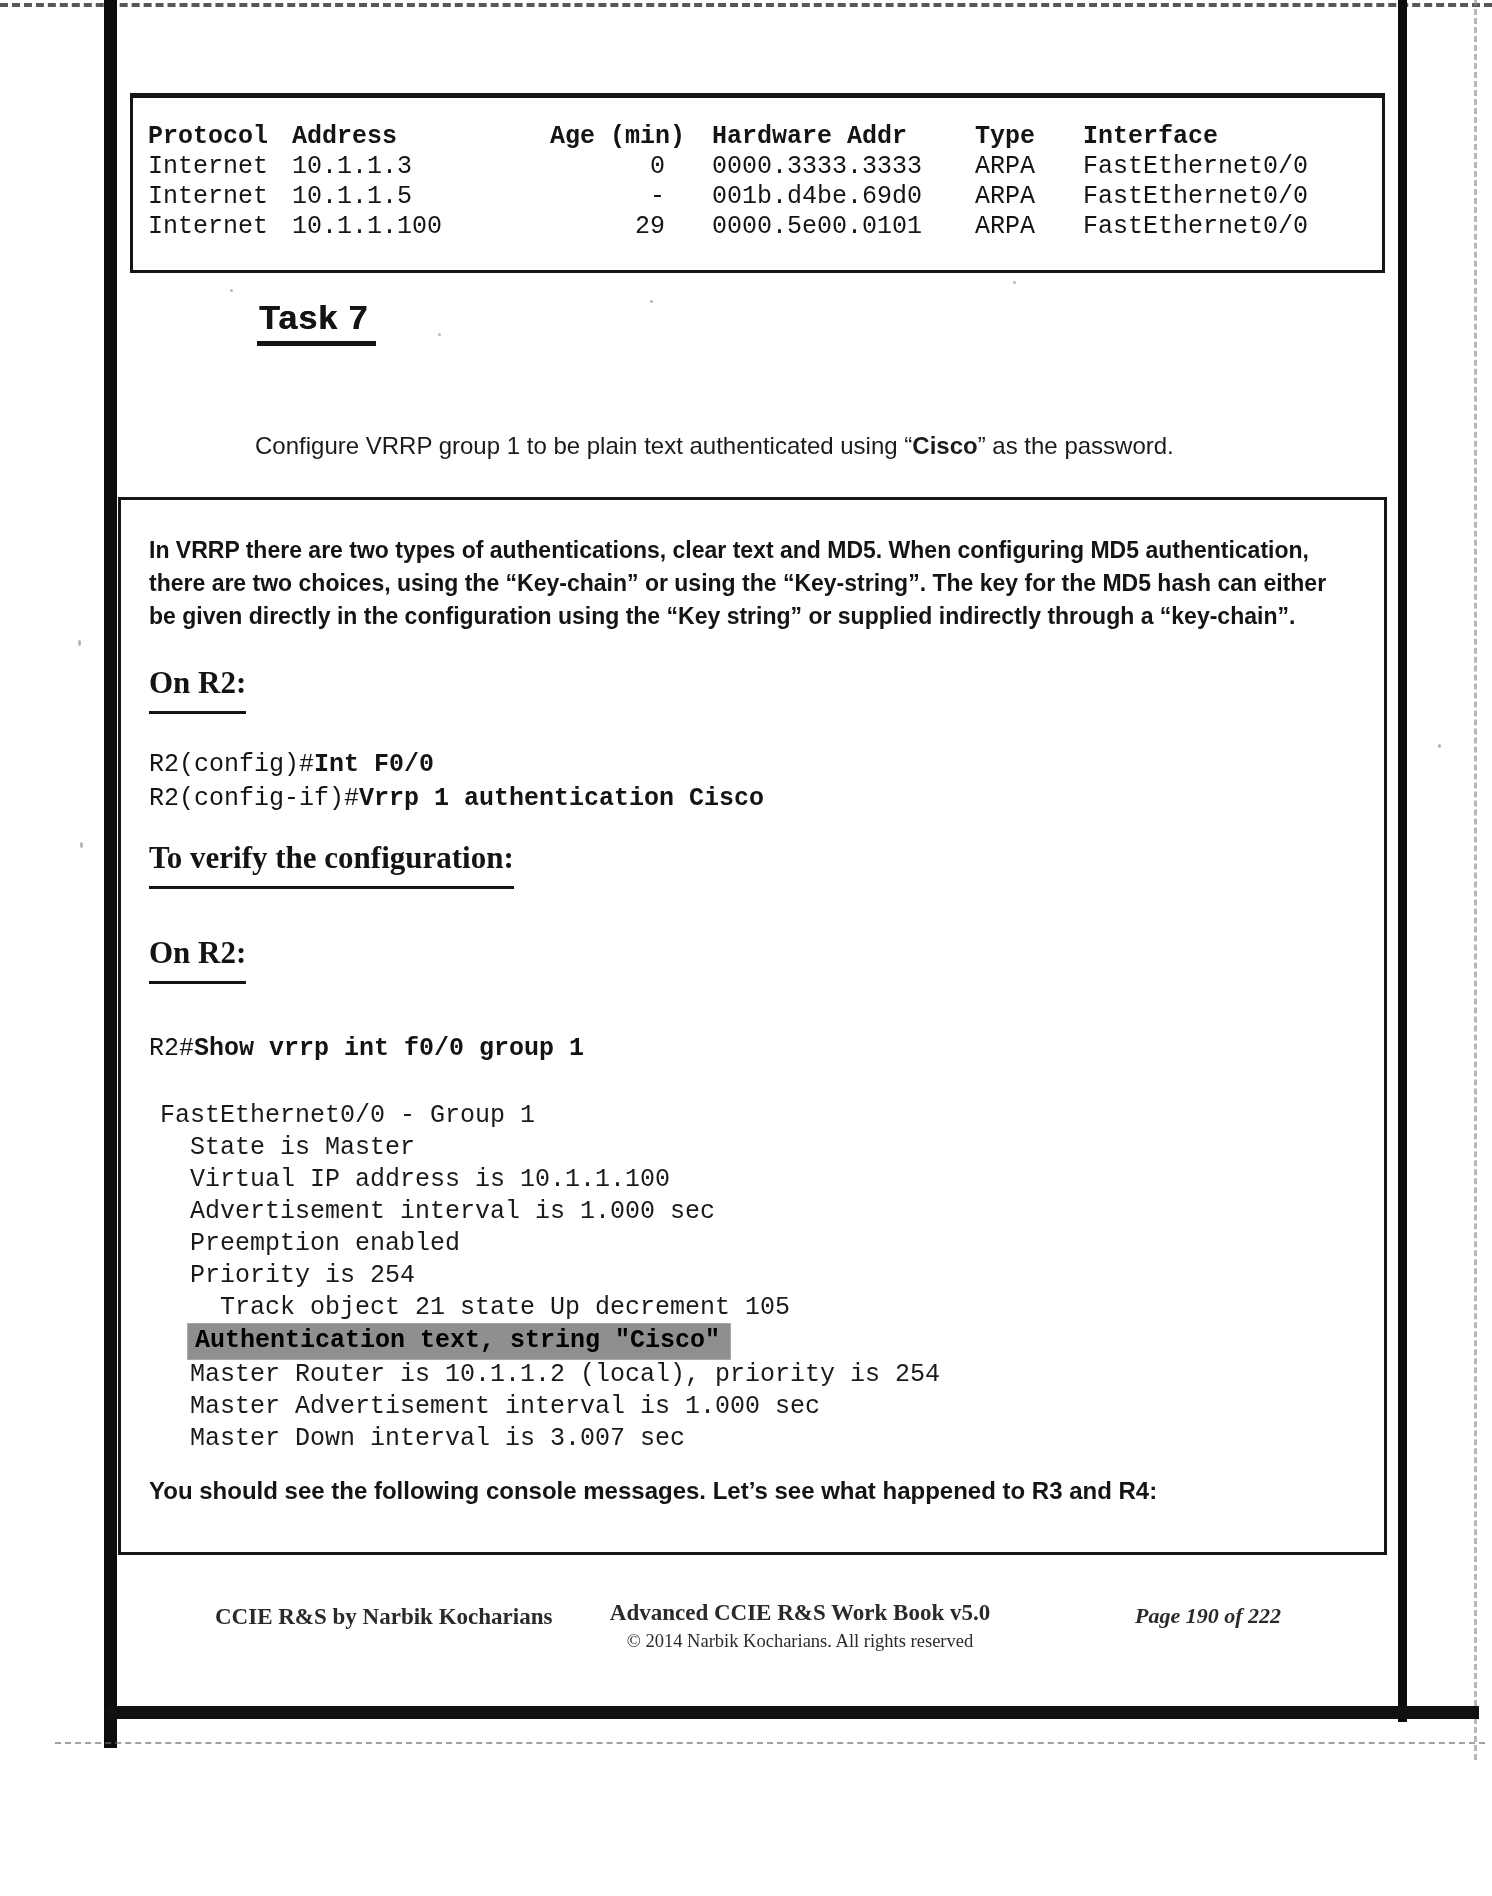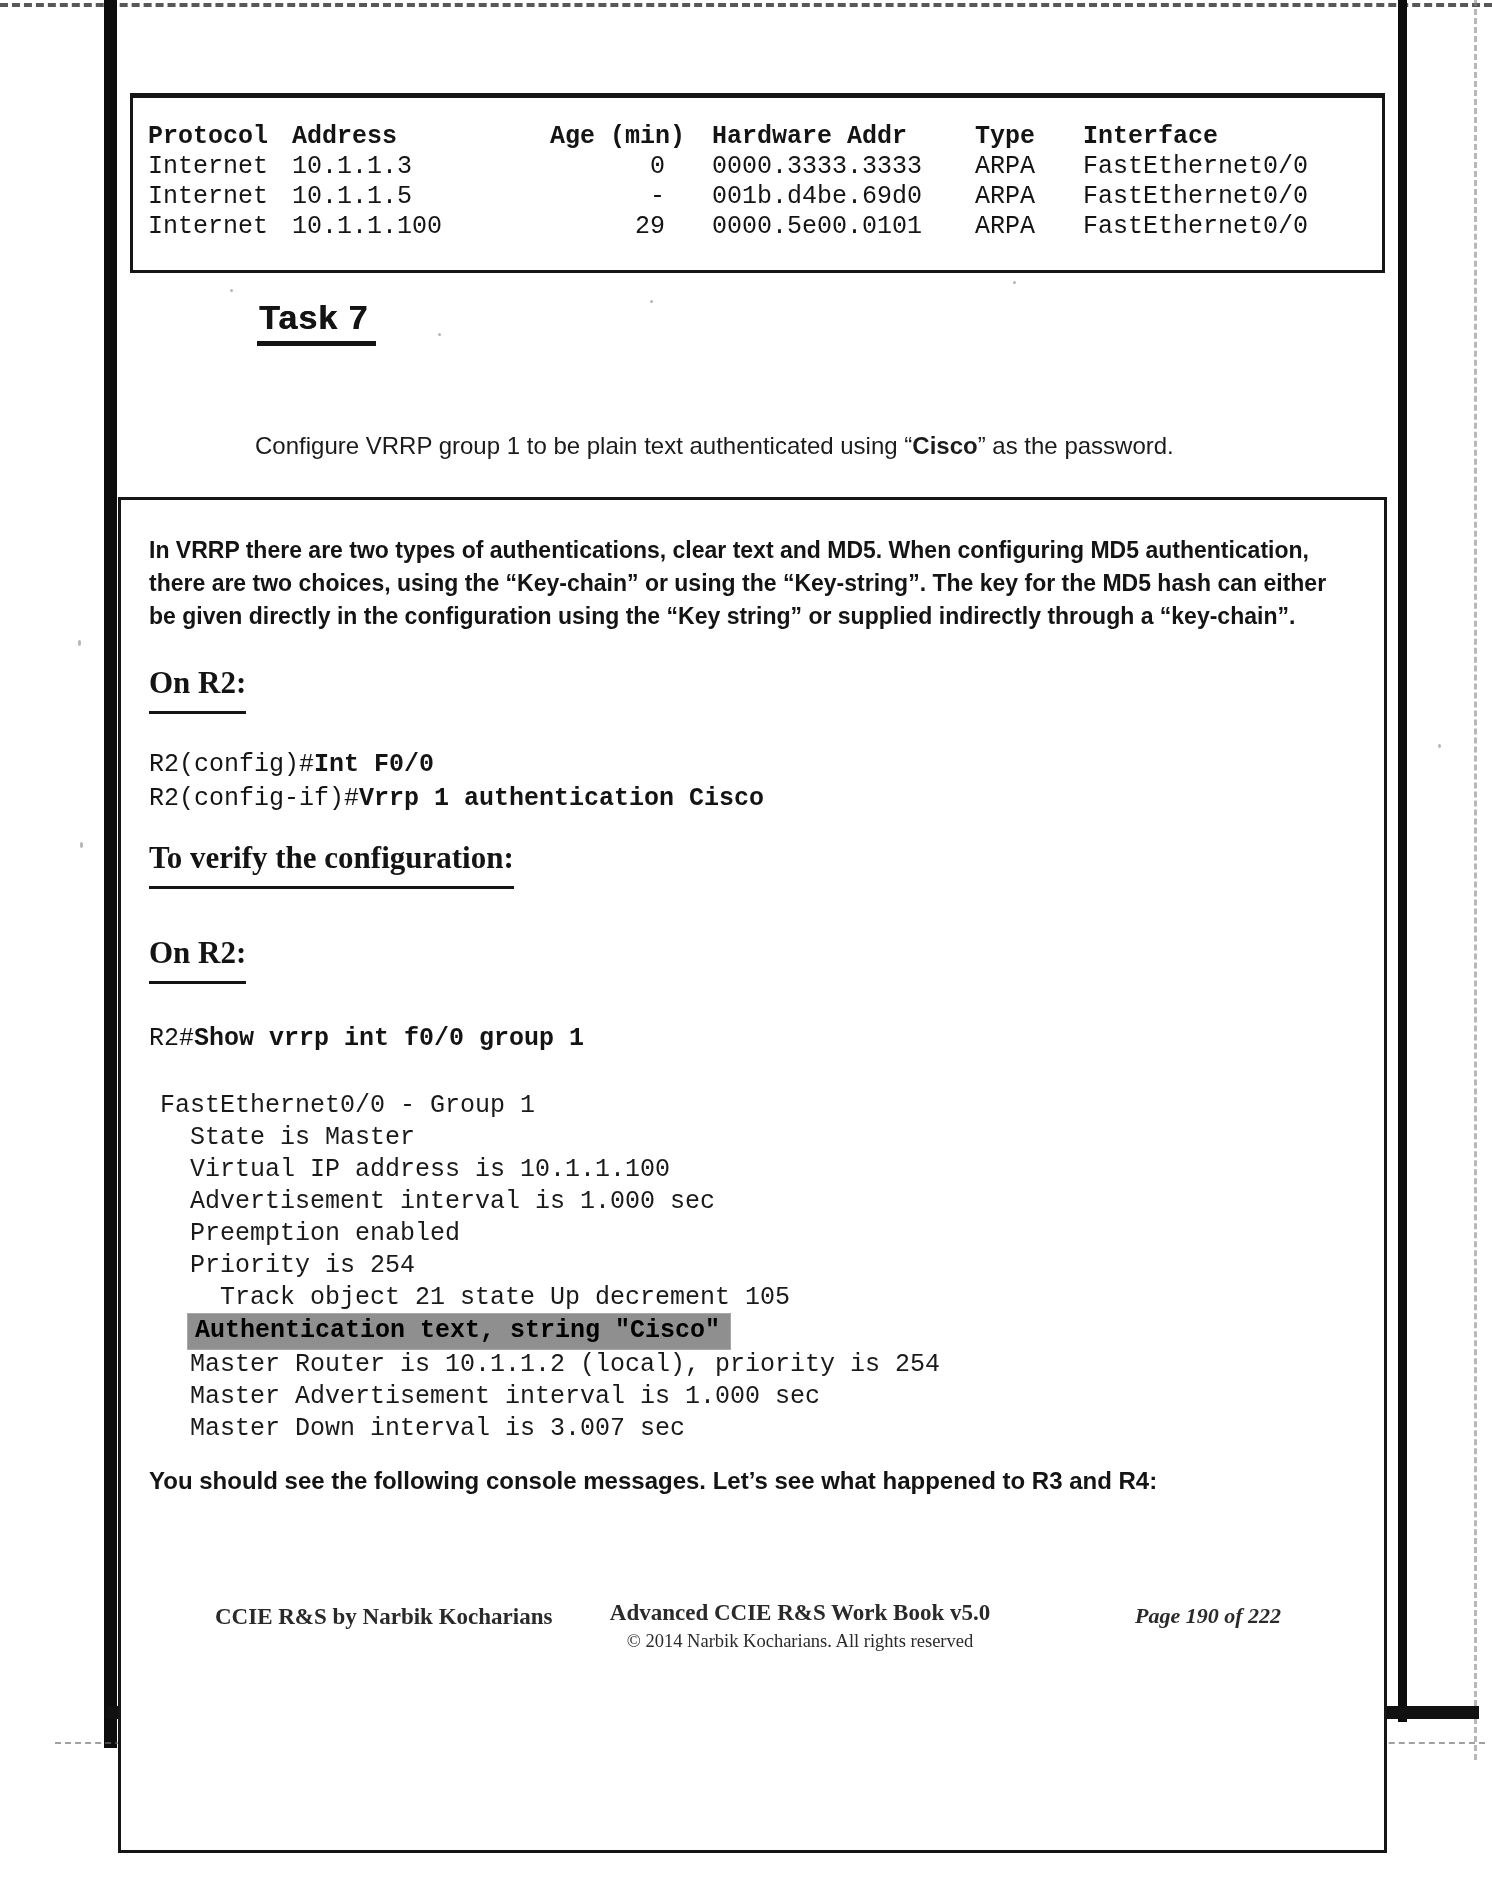--- a/index.html
+++ b/index.html
@@ -39,38 +39,38 @@
     border-bottom:5px solid #141414;padding:0 8px 4px 2px;
     text-shadow:.6px 0 0 #141414;
   }
   .task-desc{
     position:absolute;left:255px;top:432px;width:1100px;white-space:nowrap;
     font-size:24px;color:#1b1b1b;
   }
   .task-desc b{font-weight:bold;}
   
   .main-box{
-    position:absolute;left:118px;top:497px;width:1269px;height:1356px;
+    position:absolute;left:118px;top:497px;width:1269px;height:1058px;
     box-sizing:border-box;border:3px solid #161616;background:#fff;
     padding:34px 30px 0 28px;overflow:hidden;
   }
   .note{
     margin:0;width:1185px;font-size:23px;font-weight:bold;line-height:33px;color:#141414;
   }
   .serif-heading{
     margin:0;font-family:"Liberation Serif",serif;font-size:31px;font-weight:bold;color:#141414;
   }
   .serif-heading .u{display:inline-block;border-bottom:3px solid #141414;padding-bottom:10px;}
   .mt-onr2{margin-top:32px;}
   .mt-verify{margin-top:24px;}
   .mt-onr2b{margin-top:46px;}
   .code{font-family:"Liberation Mono",monospace;font-size:25px;line-height:34px;color:#141414;}
   .code b{font-weight:bold;}
   .mt-code{margin-top:34px;}
-  .mt-show{margin-top:38px;}
+  .mt-show{margin-top:48px;}
   .output{
     margin-top:34px;font-family:"Liberation Mono",monospace;font-size:25px;
     line-height:32px;color:#1a1a1a;margin-left:11px;
   }
   .out-line{white-space:pre;}
   .hl{
     display:inline-block;margin-left:28px;padding:1px 10px 2px 7px;
     background:#8f8f8f;font-weight:bold;color:#000;
     box-shadow:0 0 0 1px #a8a8a8;
   }

